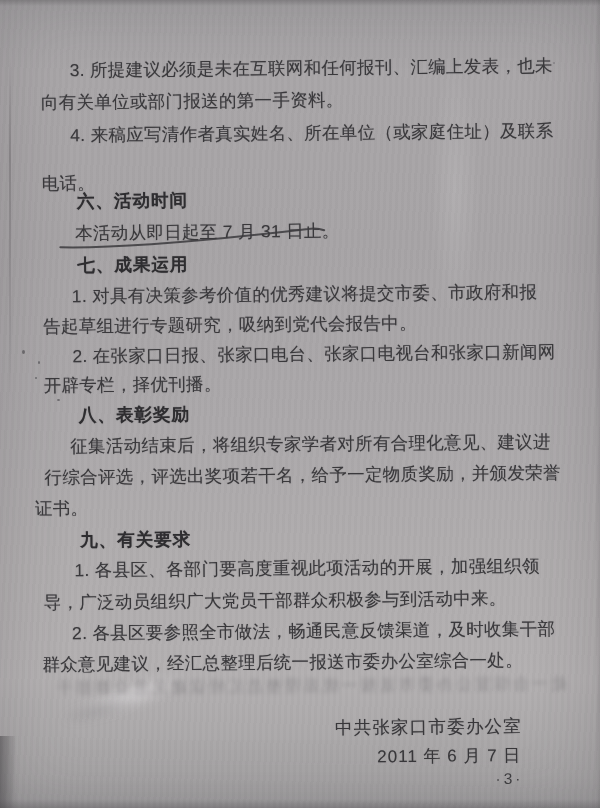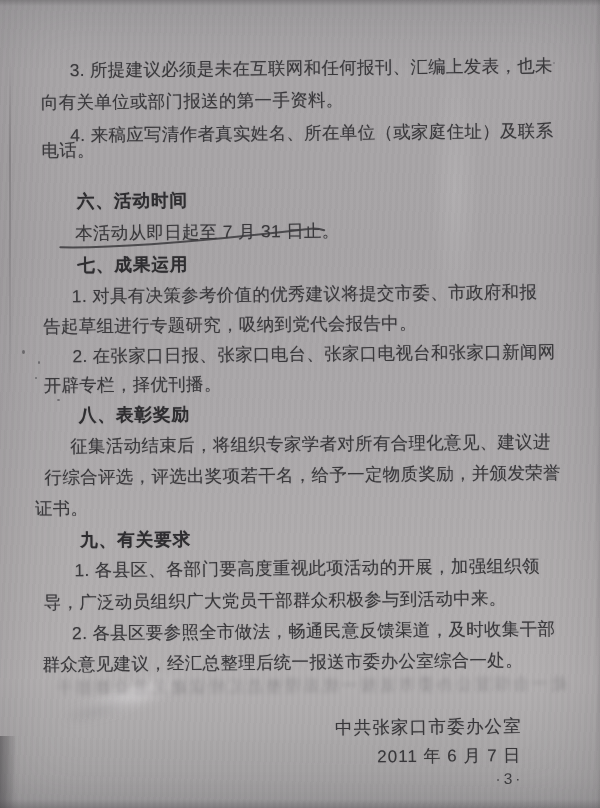--- a/index.html
+++ b/index.html
@@ -46,21 +46,21 @@
     transform:rotate(-0.55deg);transform-origin:300px 420px;
     color:#39383b;}
   .line{position:absolute;white-space:nowrap;font-size:17.5px;line-height:22px;
     letter-spacing:0.3px;color:#3a393c;
     text-shadow:0 0 1px rgba(55,54,57,.4);}
   .heading{font-weight:700;letter-spacing:1px;color:#2e2d30;
     text-shadow:0 0 1px rgba(40,39,42,.5);}
   .ln0{top:57px;left:73px;}
   .ln1{top:89px;left:44px;}
   .ln2{top:122px;left:73px;}
-  .ln3{top:137px;left:44px;}
+  .ln3{top:170px;left:44px;}
   .ln4{top:188px;left:79px;}
   .ln5{top:220px;left:77px;}
   .ln6{top:252px;left:79px;}
   .ln7{top:283px;left:73px;}
   .ln8{top:313px;left:44px;}
   .ln9{top:343px;left:73px;}
   .ln10{top:372px;left:44px;}
   .ln11{top:402px;left:79px;}
   .ln12{top:433px;left:70px;}
   .ln13{top:464px;left:44px;}

